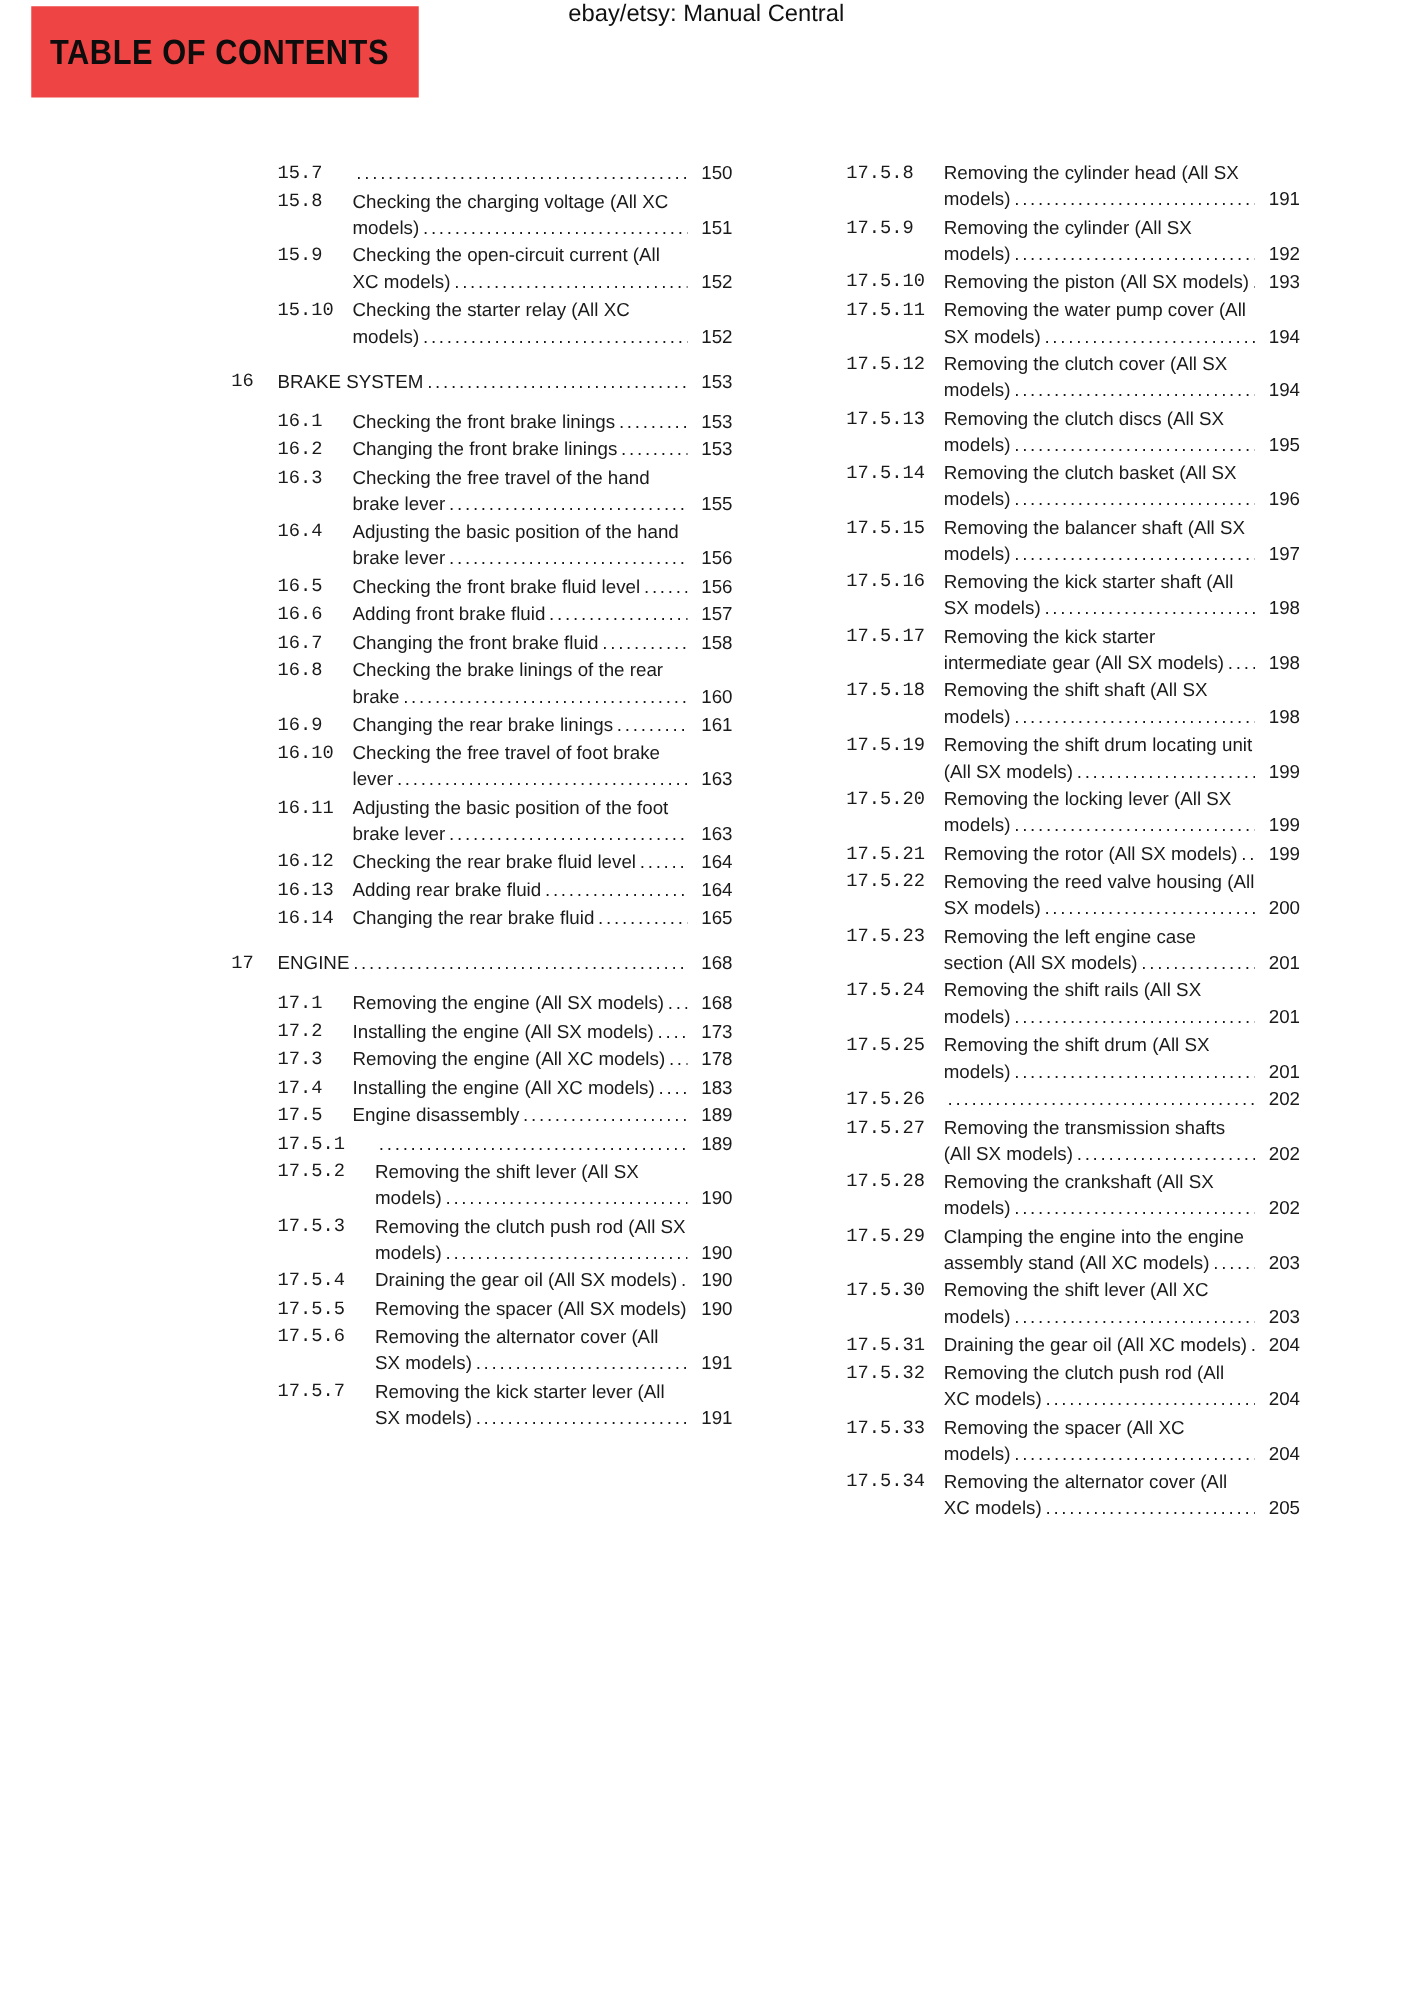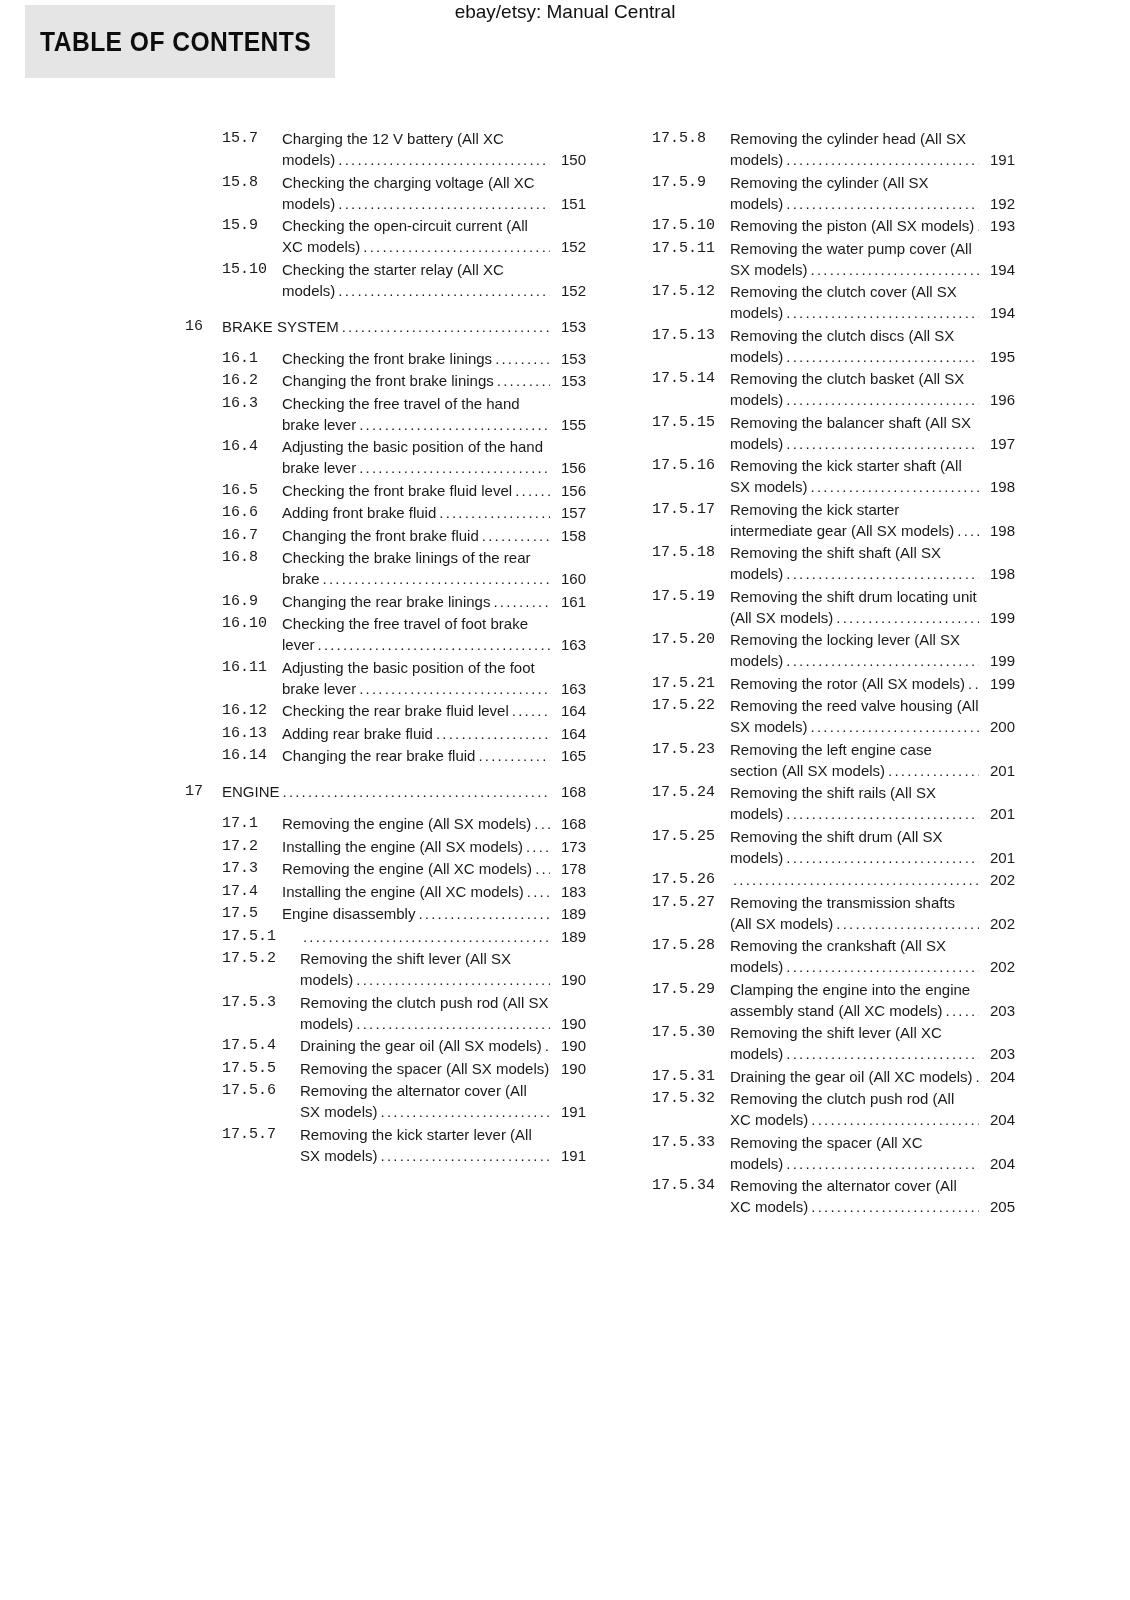--- a/index.html
+++ b/index.html
@@ -25,42 +25,42 @@
     text-align: center;
     font-size: 19px;
     color: #111111;
   }
   .toc-title-box {
     position: absolute;
     left: 25px;
     top: 5px;
     width: 310px;
     height: 73px;
-    background: #e5e5e5;
+    background: #ef4444;
     display: flex;
     align-items: center;
     padding-left: 15px;
   }
   .toc-title-box .title-text {
     font-size: 28px;
     font-weight: bold;
     color: #0d0d0d;
     white-space: nowrap;
     transform: scaleX(0.88);
     transform-origin: left center;
     letter-spacing: 0.5px;
   }
   .col {
     position: absolute;
     top: 128px;
     font-size: 15px;
     line-height: 21px;
   }
   .col-left  { left: 185px; width: 401px; }
-  .col-right { left: 615px; width: 400px; }
+  .col-right { left: 640px; width: 400px; }
   .entry {
     display: flex;
     margin-bottom: 1.5px;
   }
   .entry.lvl1 { margin-top: 15px; margin-bottom: 11px; justify-content: center; }
   .entry.lvl2 { margin-left: 37px; }
   .entry.lvl3 { margin-left: 37px; }
   .num {
     flex: 0 0 60px;
     align-self: flex-start;
@@ -117,21 +117,21 @@
 
   <div class="top-center">ebay/etsy: Manual Central</div>
 
   <div class="toc-title-box">
     <span class="title-text">TABLE OF CONTENTS</span>
   </div>
 
   <div class="col col-left" id="col-left">
       <div class="entry lvl2">
         <span class="num">15.7</span>
-        <span class="mid"><span class="ttl">Charging the 12 V battery (All XC models)</span><span class="dots">..........................................................................................</span></span>
+        <span class="mid"><span class="dots">..........................................................................................</span></span>
         <span class="pg">150</span>
       </div>
       <div class="entry lvl2">
         <span class="num">15.8</span>
         <span class="mid"><span class="ttl">Checking the charging voltage (All XC models)</span><span class="dots">..........................................................................................</span></span>
         <span class="pg">151</span>
       </div>
       <div class="entry lvl2">
         <span class="num">15.9</span>
         <span class="mid"><span class="ttl">Checking the open-circuit current (All XC models)</span><span class="dots">..........................................................................................</span></span>

